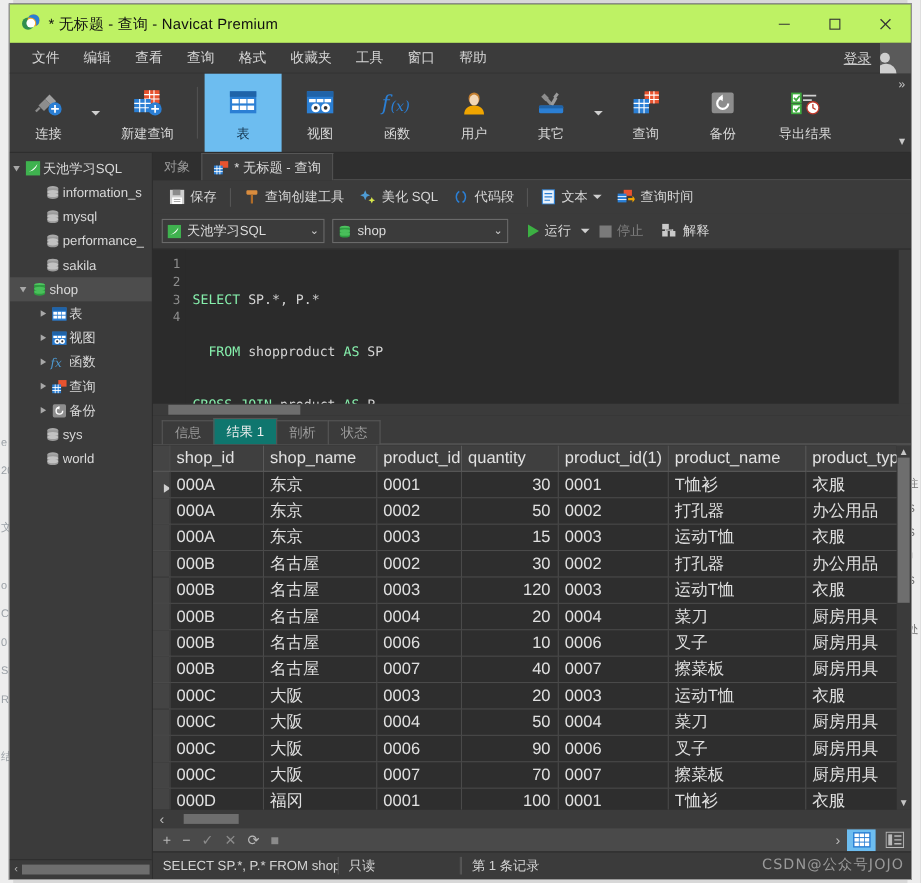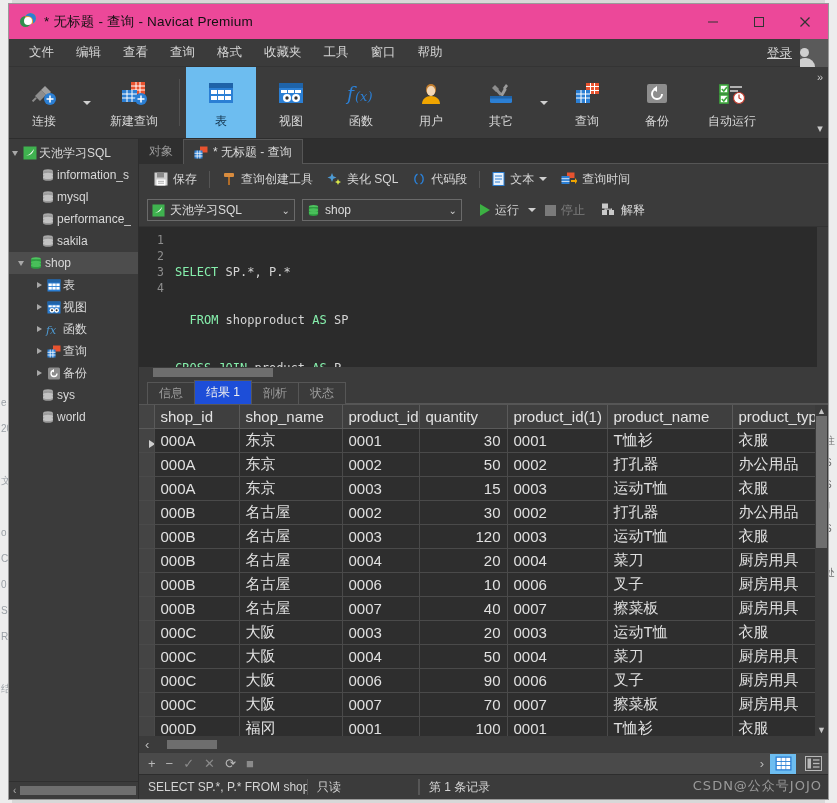--- a/index.html
+++ b/index.html
@@ -40,21 +40,21 @@
   .window {
     position: absolute; left: 8px; top: 3px;
     width: 821px; height: 797px;
     background: #3b3b3b;
     border: 1px solid #9a9a9a;
     display: flex; flex-direction: column;
   }
 
   
   .titlebar {
-    height: 35px; background: #ec4899;
+    height: 35px; background: #bef264;
     display: flex; align-items: center;
     flex: 0 0 auto;
     position: relative;
   }
   .app-logo {
     width: 17px; height: 17px; margin-left: 11px; margin-right: 7px;
     position: relative; flex: 0 0 auto;
   }
   .app-logo .a1, .app-logo .a2 {
     position: absolute; width: 11px; height: 11px; border-radius: 50%;
@@ -262,21 +262,21 @@
   }
   .rtabs {
     height: 26px; display: flex; align-items: flex-end; padding-left: 8px;
     background: #3b3b3b; flex: 0 0 auto;
   }
   .rtab {
     height: 22px; padding: 0 11px; display: flex; align-items: center;
     font-size: 12px; color: #9d9d9d; background: #3b3b3b;
     border: 1px solid #565656; border-bottom: none; margin-right: -1px;
   }
-  .rtab.active { color: #f0f0f0; background: #1d4ed8; height: 24px; }
+  .rtab.active { color: #f0f0f0; background: #0f766e; height: 24px; }
   .rtabs-fill { flex: 1 1 auto; height: 21px; border-bottom: 1px solid #565656; }
 
   
   .gridwrap { flex: 1 1 auto; display: flex; min-height: 0;
     border-top: 1px solid #565656; }
   .gridscroll {
     flex: 1 1 auto; overflow: hidden; background: #2e2e2e;
     position: relative;
   }
   table.grid {
@@ -578,21 +578,21 @@
             <rect x="4" y="14" width="8" height="8" fill="#fff" stroke="#3faa3f" stroke-width="1.6"></rect>
             <path d="M5.8 18 l2 2 3.2 -4" stroke="#3faa3f" stroke-width="1.6" fill="none"></path>
             <g stroke="#d0d0d0" stroke-width="1.6">
                 <line x1="14" y1="6" x2="26" y2="6"></line>
                 <line x1="14" y1="10" x2="22" y2="10"></line>
               </g>
             <circle cx="23" cy="17" r="5.5" fill="#fff" stroke="#c0392b" stroke-width="1.2"></circle>
             <path d="M23 13.5 v3.5 l2.5 1.5" stroke="#c0392b" stroke-width="1.2" fill="none"></path>
           </svg>
         </div>
-        <div class="lbl">自动运行</div>
+        <div class="lbl">导出结果</div>
       </div>
 
       <div class="ribbon-right">
         <div class="chev">»</div>
         <div class="chev">▾</div>
       </div>
     </div>
 
     <div class="body">
 

